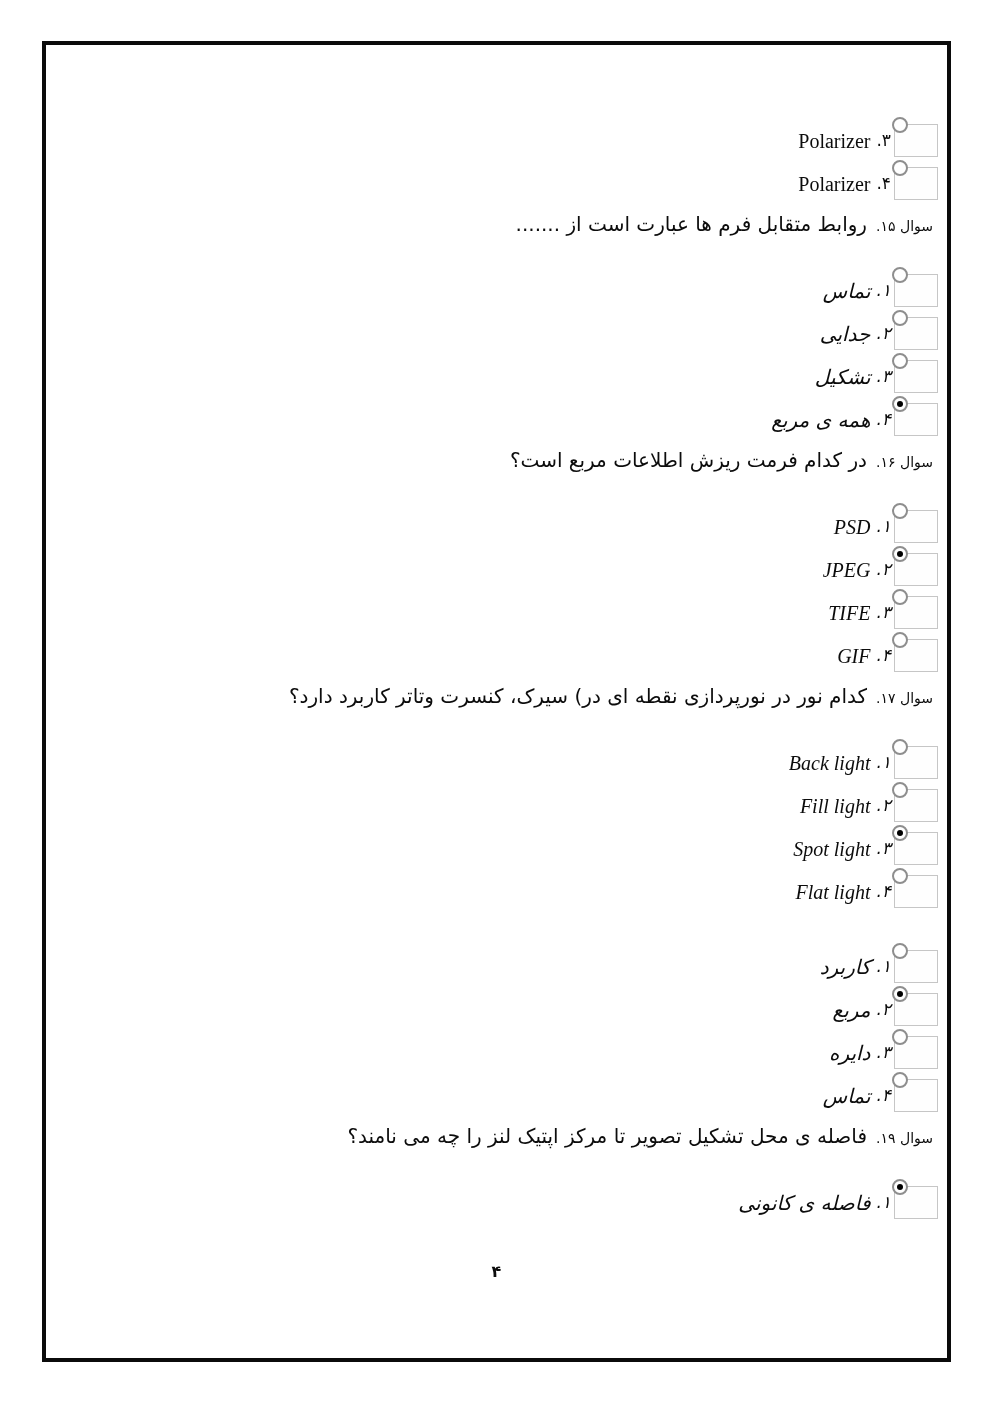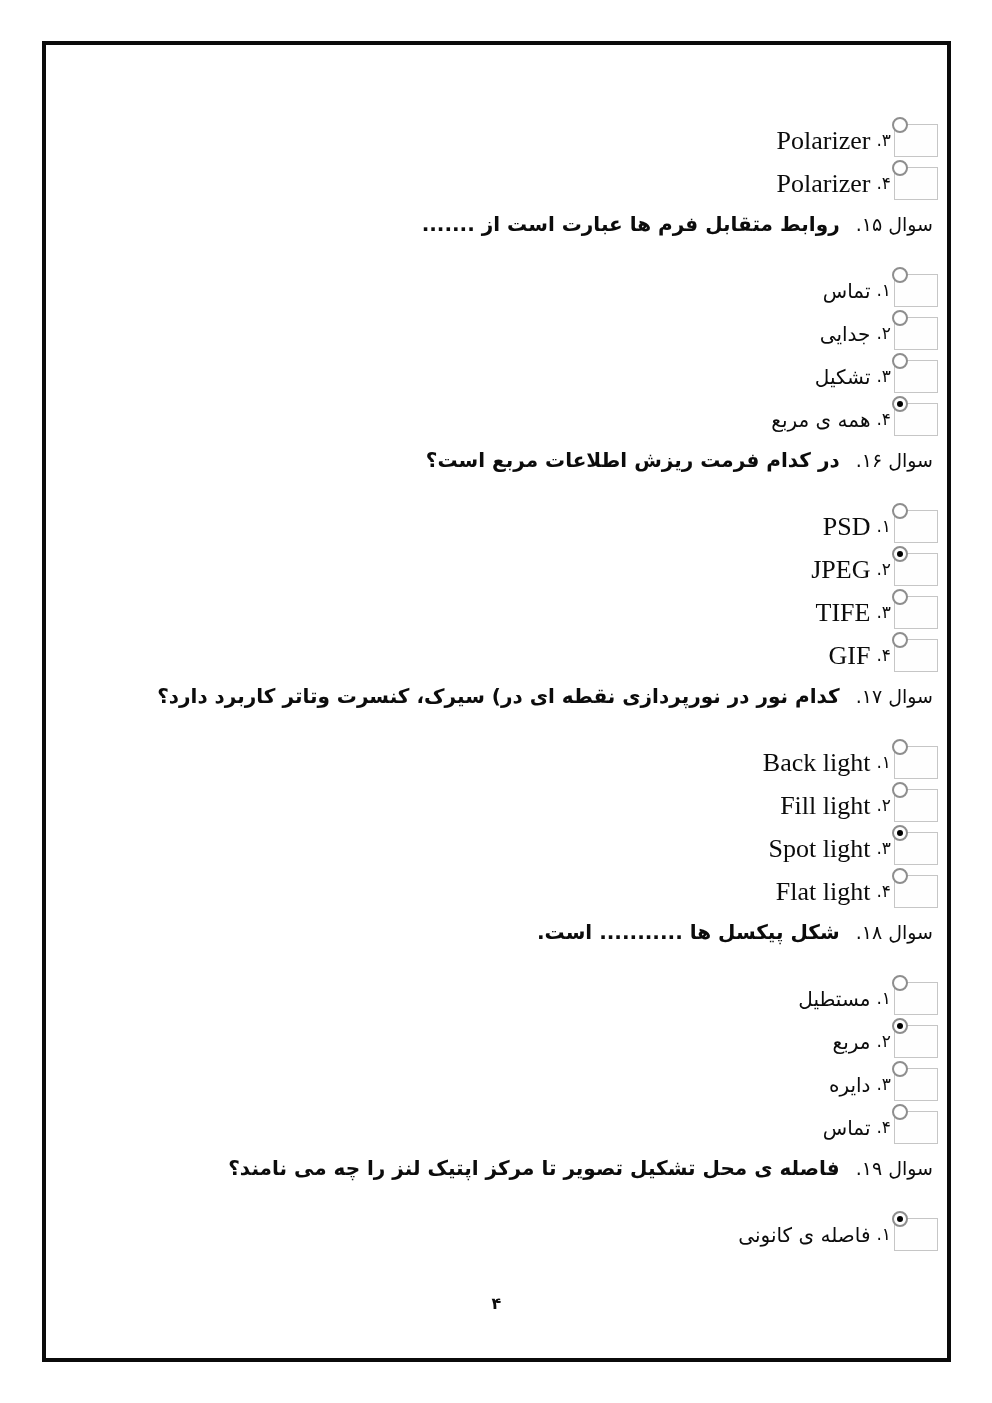--- a/index.html
+++ b/index.html
@@ -5,32 +5,32 @@
   html,body{margin:0;padding:0;background:#ffffff;}
   body{width:992px;height:1403px;position:relative;font-family:"DejaVu Sans",sans-serif;color:#0c0c0c;}
   .frame{
     position:absolute;left:42px;top:41px;width:909px;height:1321px;
     box-sizing:border-box;border:4px solid #0b0b0b;background:#fff;overflow:hidden;
   }
   .content{width:100%;}
   .top-spacer{height:74px;}
   
   .opts{width:100%;}
-  .opts.after-q{margin-top:32px;}
+  .opts.after-q{margin-top:32px;font-style:italic;}
   .opt-row{
     height:43px;display:flex;align-items:center;justify-content:flex-end;
     padding-right:9px;box-sizing:border-box;
   }
   .opt-label{
     direction:rtl;unicode-bidi:isolate;
     font-family:"DejaVu Sans",sans-serif;font-size:20px;line-height:1;
     margin-left:2px;white-space:nowrap;
   }
   .opt-label.en{
-    direction:ltr;font-family:"Liberation Serif",serif;font-size:26px;
+    direction:ltr;font-family:"Liberation Serif",serif;font-size:20px;
   }
   .opt-num{
     direction:ltr;unicode-bidi:isolate;
     font-family:"DejaVu Sans",sans-serif;font-size:17px;line-height:1;
     margin:0 3px 0 6px;white-space:nowrap;
   }
   .radio-box{
     position:relative;width:44px;height:33px;flex:0 0 44px;
     border:1px solid #c6c6c6;background:#fefefe;box-sizing:border-box;
     cursor:pointer;
@@ -42,24 +42,24 @@
   .radio.on::after{
     content:"";position:absolute;left:3px;top:3px;width:6px;height:6px;
     border-radius:50%;background:#000;
   }
   
   .q-line{
     direction:rtl;text-align:right;
     margin:6px 14px 0 14px;height:26px;line-height:26px;white-space:nowrap;
   }
   .q-prefix{
-    font-family:"DejaVu Sans",sans-serif;font-size:19px;font-weight:400;margin-left:16px;
+    font-family:"DejaVu Sans",sans-serif;font-size:14px;font-weight:400;margin-left:9px;
   }
   .q-body{
-    font-family:"DejaVu Sans",sans-serif;font-size:20px;font-weight:700;
+    font-family:"DejaVu Sans",sans-serif;font-size:20px;font-weight:400;
   }
   
   .page-num{
     margin-top:38px;text-align:center;
     font-family:"DejaVu Sans",sans-serif;font-size:16px;font-weight:700;
   }
 </style>
 </head>
 <body>
 
@@ -184,26 +184,23 @@
   </div>
 
   <div class="opt-row">
     <span class="opt-label en">Flat light</span>
     <span class="opt-num">.۴</span>
     <span class="radio-box">
       <span class="radio"></span>
     </span>
   </div>
 </div>
-  <div class="q-line">
-    <span class="q-prefix">سوال ۱۸.</span><span class="q-body">شکل پیکسل ها ........... است.</span>
-  </div>
-<div class="opts after-q">
-  <div class="opt-row">
-    <span class="opt-label">مستطیل</span>
+<div class="opts after-q">
+  <div class="opt-row">
+    <span class="opt-label">کاربرد</span>
     <span class="opt-num">.۱</span>
     <span class="radio-box">
       <span class="radio"></span>
     </span>
   </div>
 
   <div class="opt-row">
     <span class="opt-label">مربع</span>
     <span class="opt-num">.۲</span>
     <span class="radio-box">

